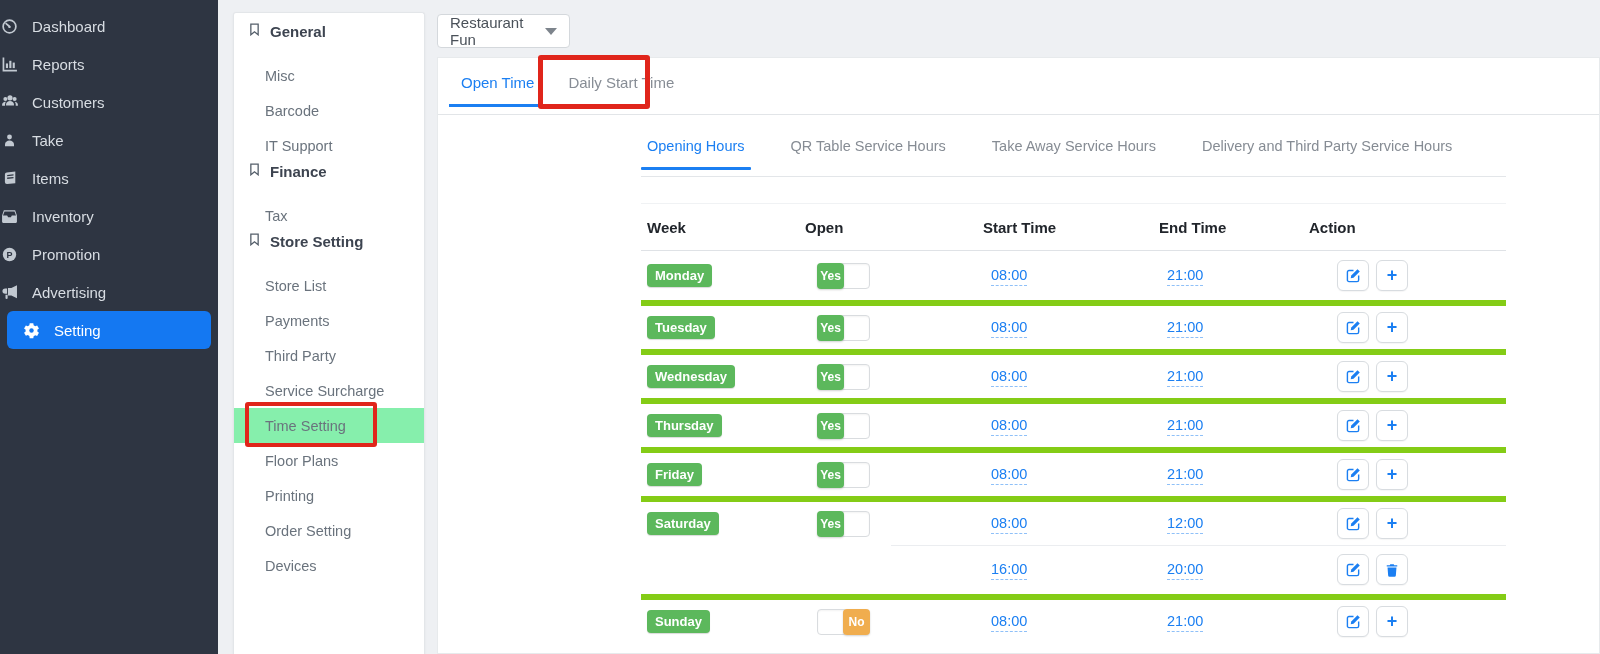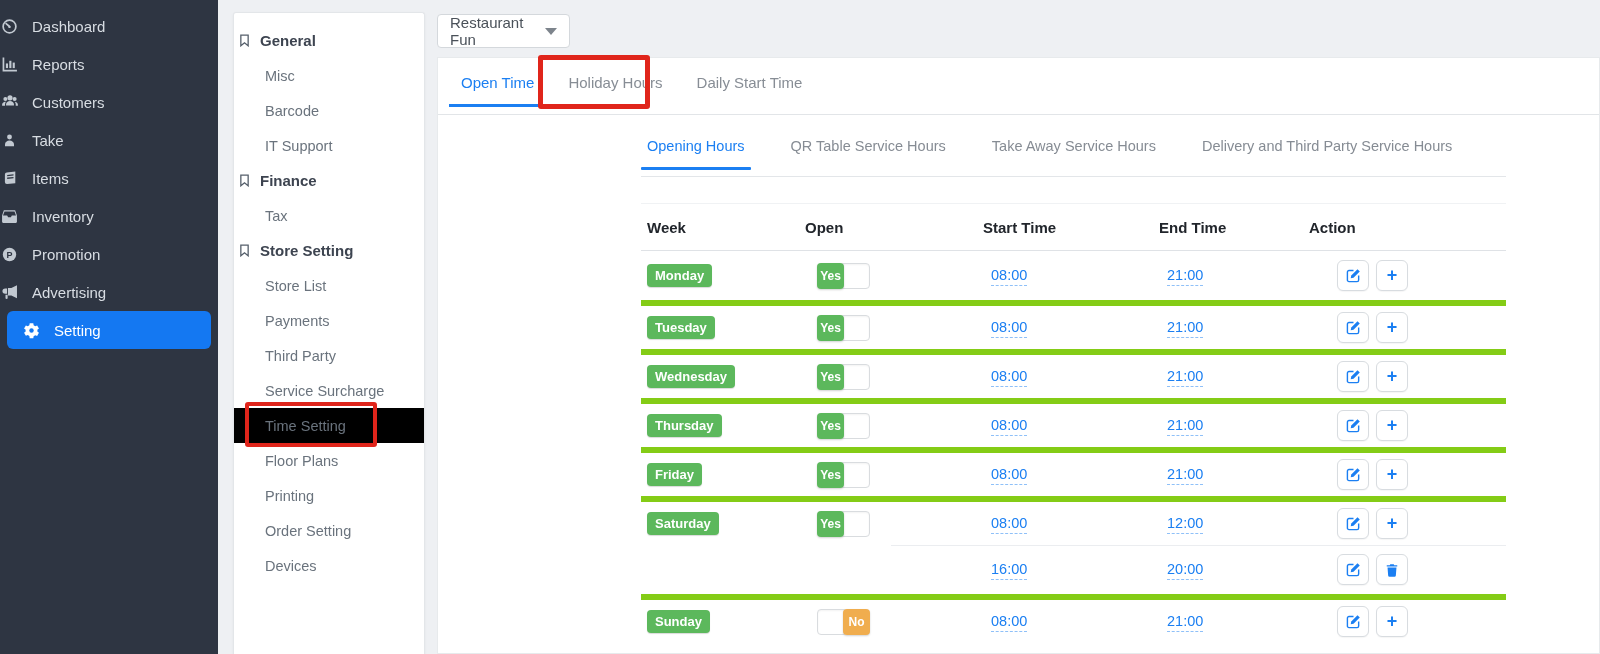--- a/index.html
+++ b/index.html
@@ -10,25 +10,25 @@
   .sidebar { position:absolute; left:0; top:0; width:218px; height:654px; background:#2e3542; padding-top:7px; }
   .side-item { height:38px; display:flex; align-items:center; gap:13px; color:#d8dde3; font-size:15px; cursor:pointer; }
   .side-item .sicon { width:19px; display:flex; justify-content:center; align-items:center; color:#c2c9d1; }
   .side-item.active { background:#1478f2; margin:0 7px; padding-left:15px; border-radius:6px; color:#fff; }
   .side-item.active .sicon { color:#fff; }
 
   
   .subnav { position:absolute; left:233px; top:12px; width:192px; height:642px; background:#fff;
             border:1px solid #e3e6e9; border-bottom:none; border-radius:3px 3px 0 0;
             box-shadow:0 1px 3px rgba(0,0,0,.05); padding-top:10px; }
-  .nav-sec { height:35px; display:flex; align-items:center; gap:9px; padding-left:4px;
+  .nav-sec { height:35px; display:flex; gap:9px; padding-left:14px;
              font-weight:bold; color:#3d4450; font-size:15px; }
   .nav-sec .bm { display:flex; color:#555f6b; }
   .nav-item { height:35px; display:flex; align-items:center; padding-left:31px; color:#6a737d; font-size:14.5px; cursor:pointer; }
-  .nav-item.sel { background:#000000; }
+  .nav-item.sel { background:#86efac; }
 
   
   .annot { position:absolute; border:5px solid #e0251b; border-radius:3px; z-index:20; pointer-events:none; }
   .annot-time { left:245px; top:402px; width:132px; height:45px; border-width:4px; }
   .annot-holiday { left:538px; top:55px; width:112px; height:54px; }
 
   
   .store-select { position:absolute; left:437px; top:14px; width:133px; height:34px; background:#fff;
                   border:1px solid #d4d8dc; border-radius:4px; display:flex; align-items:center;
                   justify-content:space-between; padding:0 12px; font-size:15px; color:#4a5159; cursor:pointer; }
@@ -211,21 +211,20 @@
 </aside>
 
 <div class="store-select">
   <span>Restaurant Fun</span>
   <span class="caret"></span>
 </div>
 
 <main class="maincard">
   <div class="tabbar">
     <div class="tab active">Open Time</div>
-    <div class="tab">Holiday Hours</div>
     <div class="tab">Daily Start Time</div>
   </div>
 
   <div class="content">
     <div class="subtabbar">
       <div class="subtab active">Opening Hours</div>
       <div class="subtab">QR Table Service Hours</div>
       <div class="subtab">Take Away Service Hours</div>
       <div class="subtab">Delivery and Third Party Service Hours</div>
     </div>

